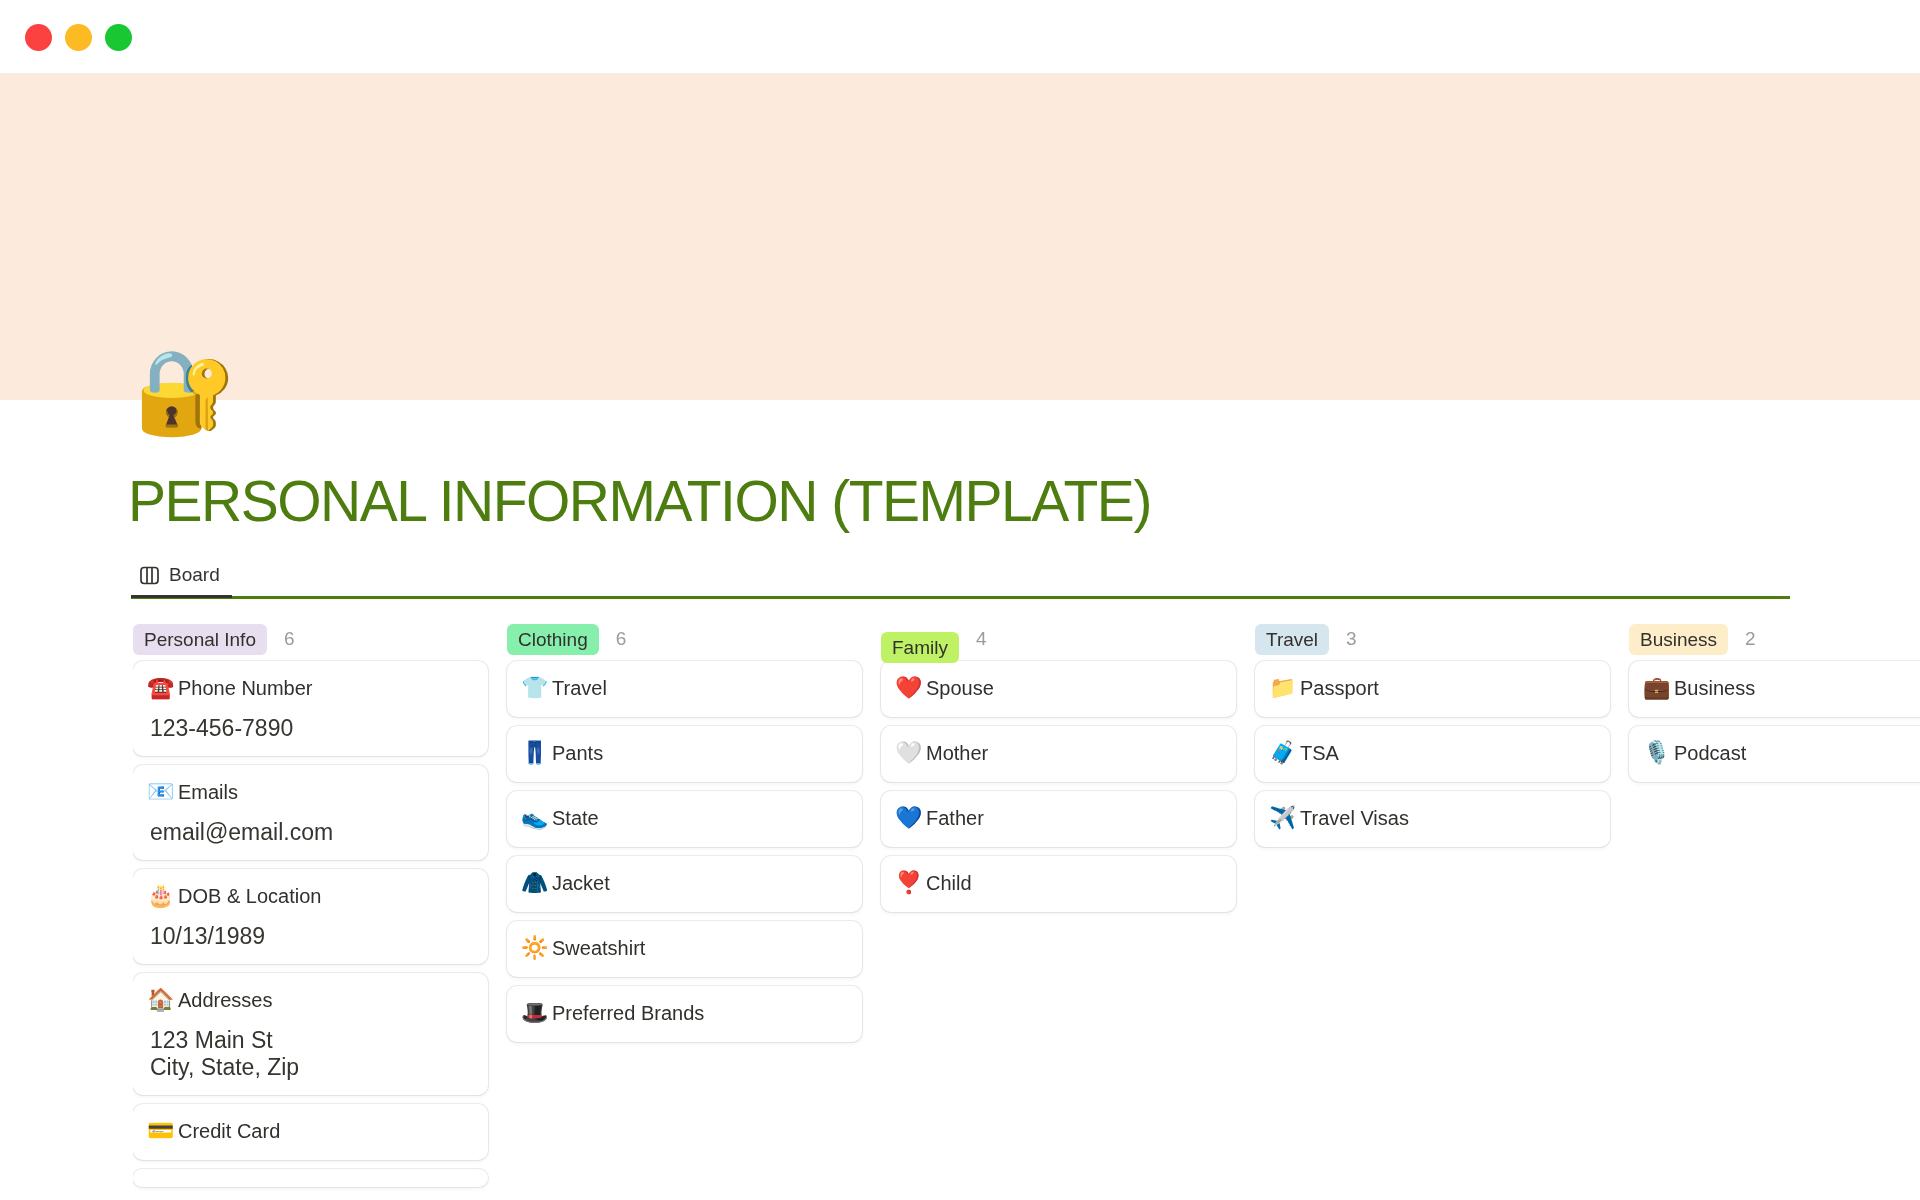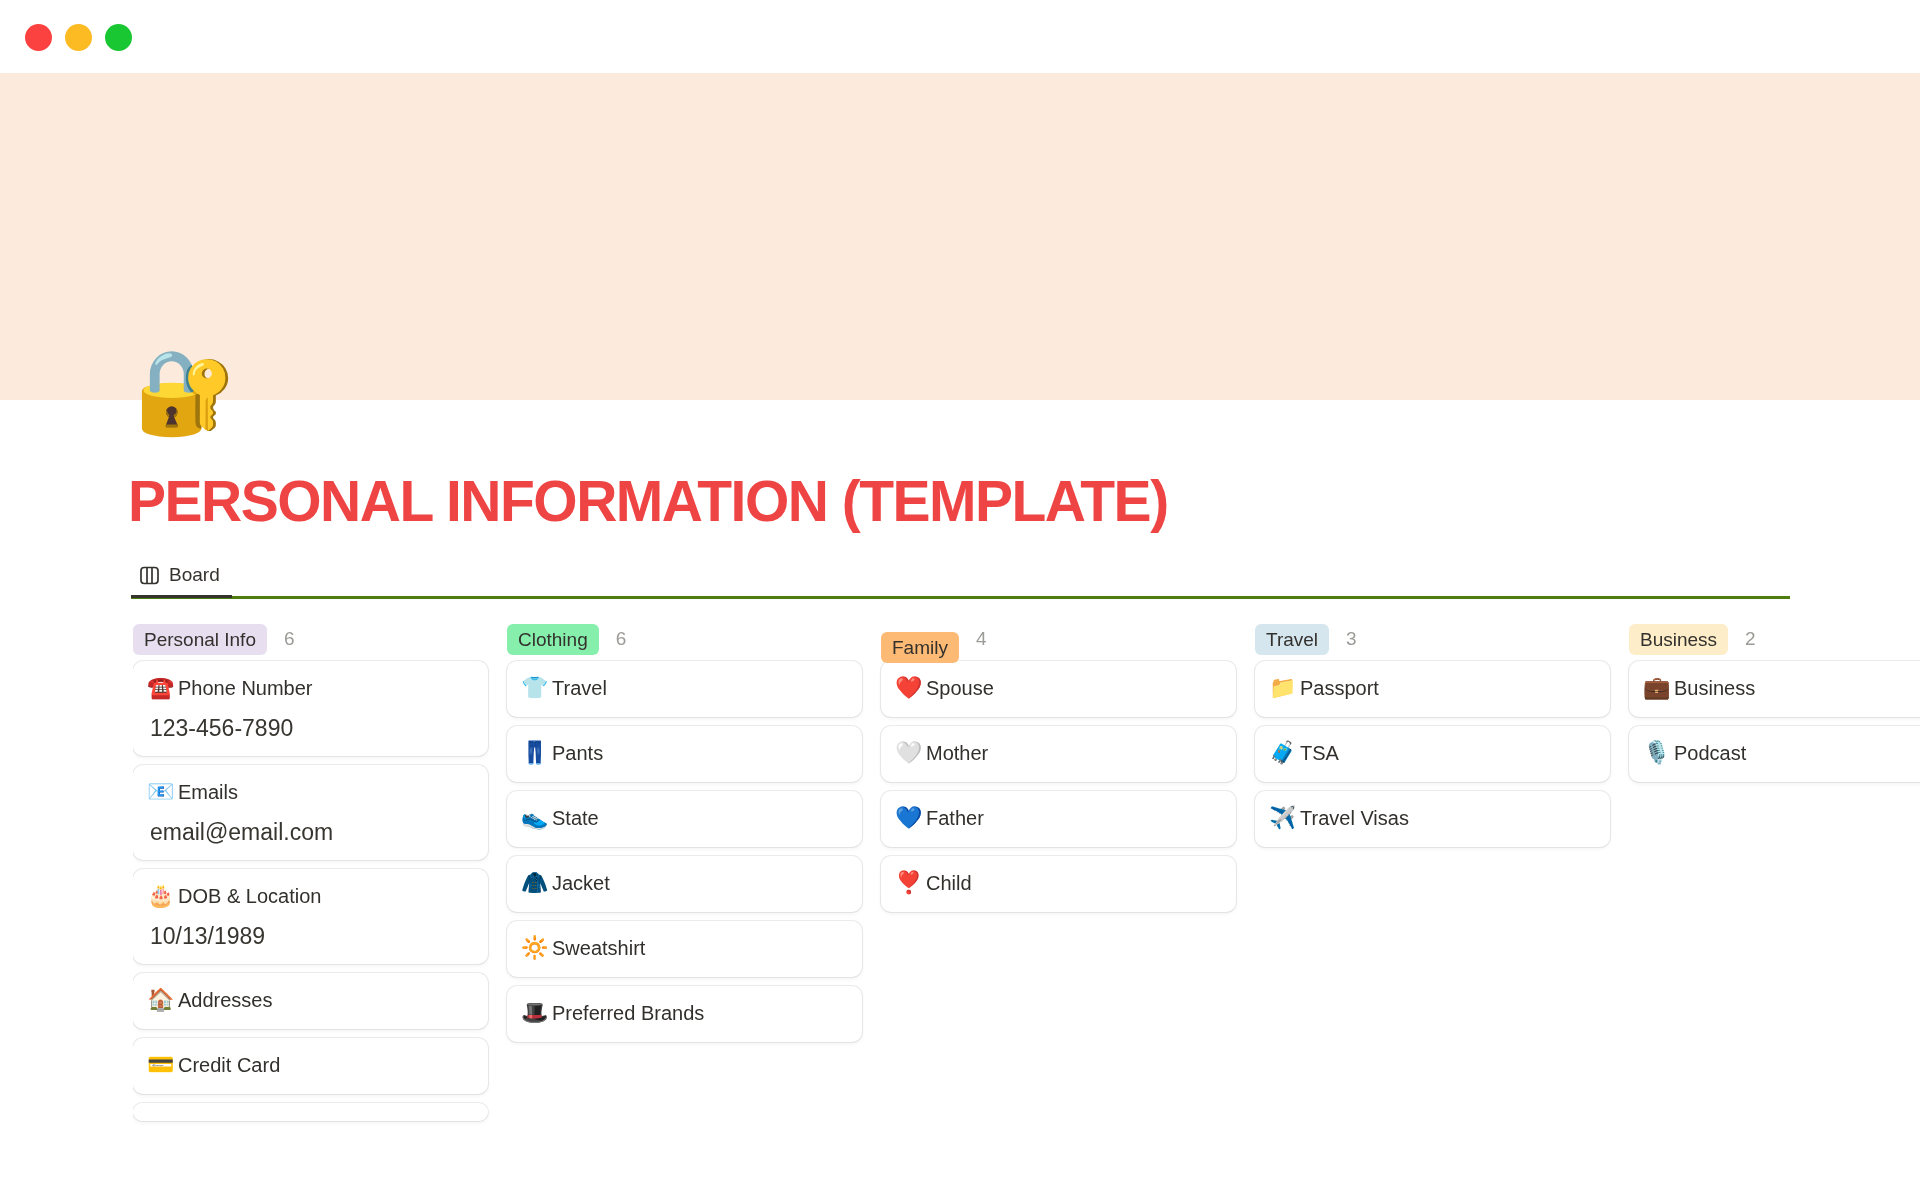--- a/index.html
+++ b/index.html
@@ -14,22 +14,22 @@
   .t-grn   { left:105px; }
 
   
   .banner { position:absolute; left:0; top:73px; width:1920px; height:327px; }
 
   
   .page-icon { position:absolute; left:134px; top:344px; font-size:82px; line-height:96px;
                font-family:"DejaVu Sans",sans-serif; }
 
   
-  .page-title { position:absolute; left:128px; top:468px; font-size:57px; font-weight:700;
-                letter-spacing:-1.5px; color:#ef4444; white-space:nowrap; }
+  .page-title { position:absolute; left:128px; top:468px; font-size:57px; font-weight:400;
+                letter-spacing:-1.5px; color:#4d7c0f; white-space:nowrap; }
 
   
   .tabs { position:absolute; left:131px; top:556px; width:1659px; height:43px;
           border-bottom:3px solid #4d7c0f; }
   .tab  { position:absolute; left:0; bottom:-2px; height:43px; display:flex; align-items:center;
           gap:10px; padding:0 12px 0 9px; border-bottom:3px solid #35332e; cursor:pointer; }
   .tab-label { font-size:19px; font-weight:500; color:#35332e; }
   .board-glyph { width:19px; height:19px; display:block; }
 
   
@@ -107,20 +107,24 @@
         </div>
         <div class="card-sub">
           <div>10/13/1989</div>
         </div>
       </div>
       <div class="card">
         <div class="card-title-row">
           <span class="card-icon" style="color: rgb(192, 80, 77);">🏠</span>
           <span class="card-title">Addresses</span>
         </div>
+        <div class="card-sub">
+          <div>123 Main St</div>
+          <div>City, State, Zip</div>
+        </div>
       </div>
       <div class="card">
         <div class="card-title-row">
           <span class="card-icon" style="color: rgb(201, 178, 106);">💳</span>
           <span class="card-title">Credit Card</span>
         </div>
       </div>
       <div class="card partial"></div>
     </div>
     <div class="column">
@@ -160,21 +164,21 @@
       </div>
       <div class="card">
         <div class="card-title-row">
           <span class="card-icon" style="color: rgb(43, 43, 43);">🎩</span>
           <span class="card-title">Preferred Brands</span>
         </div>
       </div>
     </div>
     <div class="column">
       <div class="col-head">
-        <span class="pill" style="background: #fdba74; margin-top: 16px;">Family</span>
+        <span class="pill" style="background: #bef264; margin-top: 16px;">Family</span>
         <span class="count">4</span>
       </div>
       <div class="card">
         <div class="card-title-row">
           <span class="card-icon" style="color: rgb(224, 47, 47);">❤️</span>
           <span class="card-title">Spouse</span>
         </div>
       </div>
       <div class="card">
         <div class="card-title-row">

